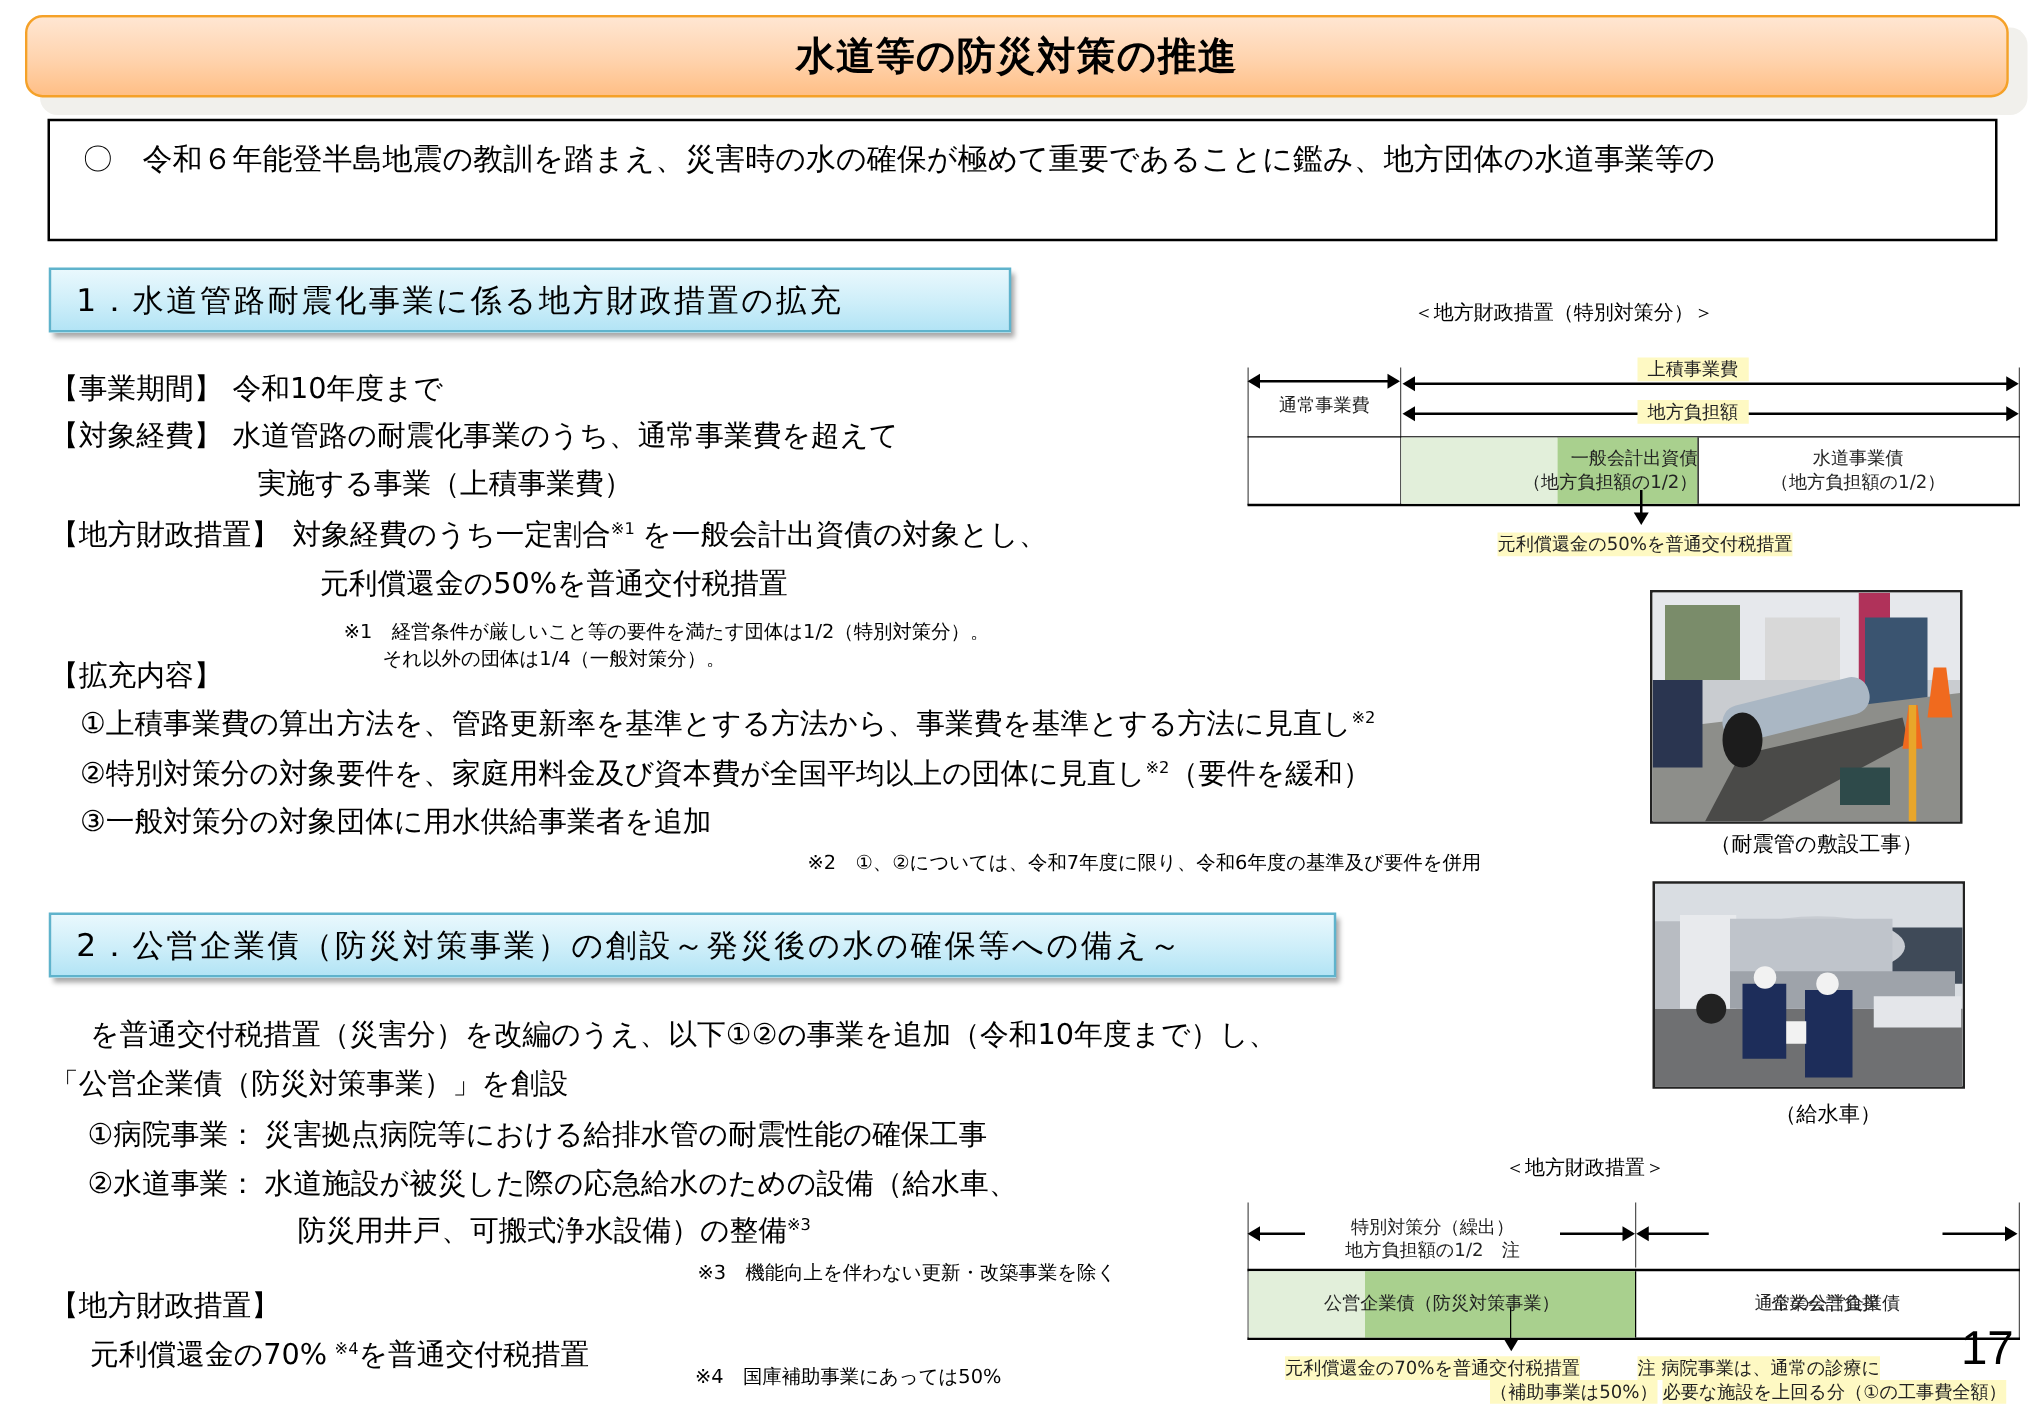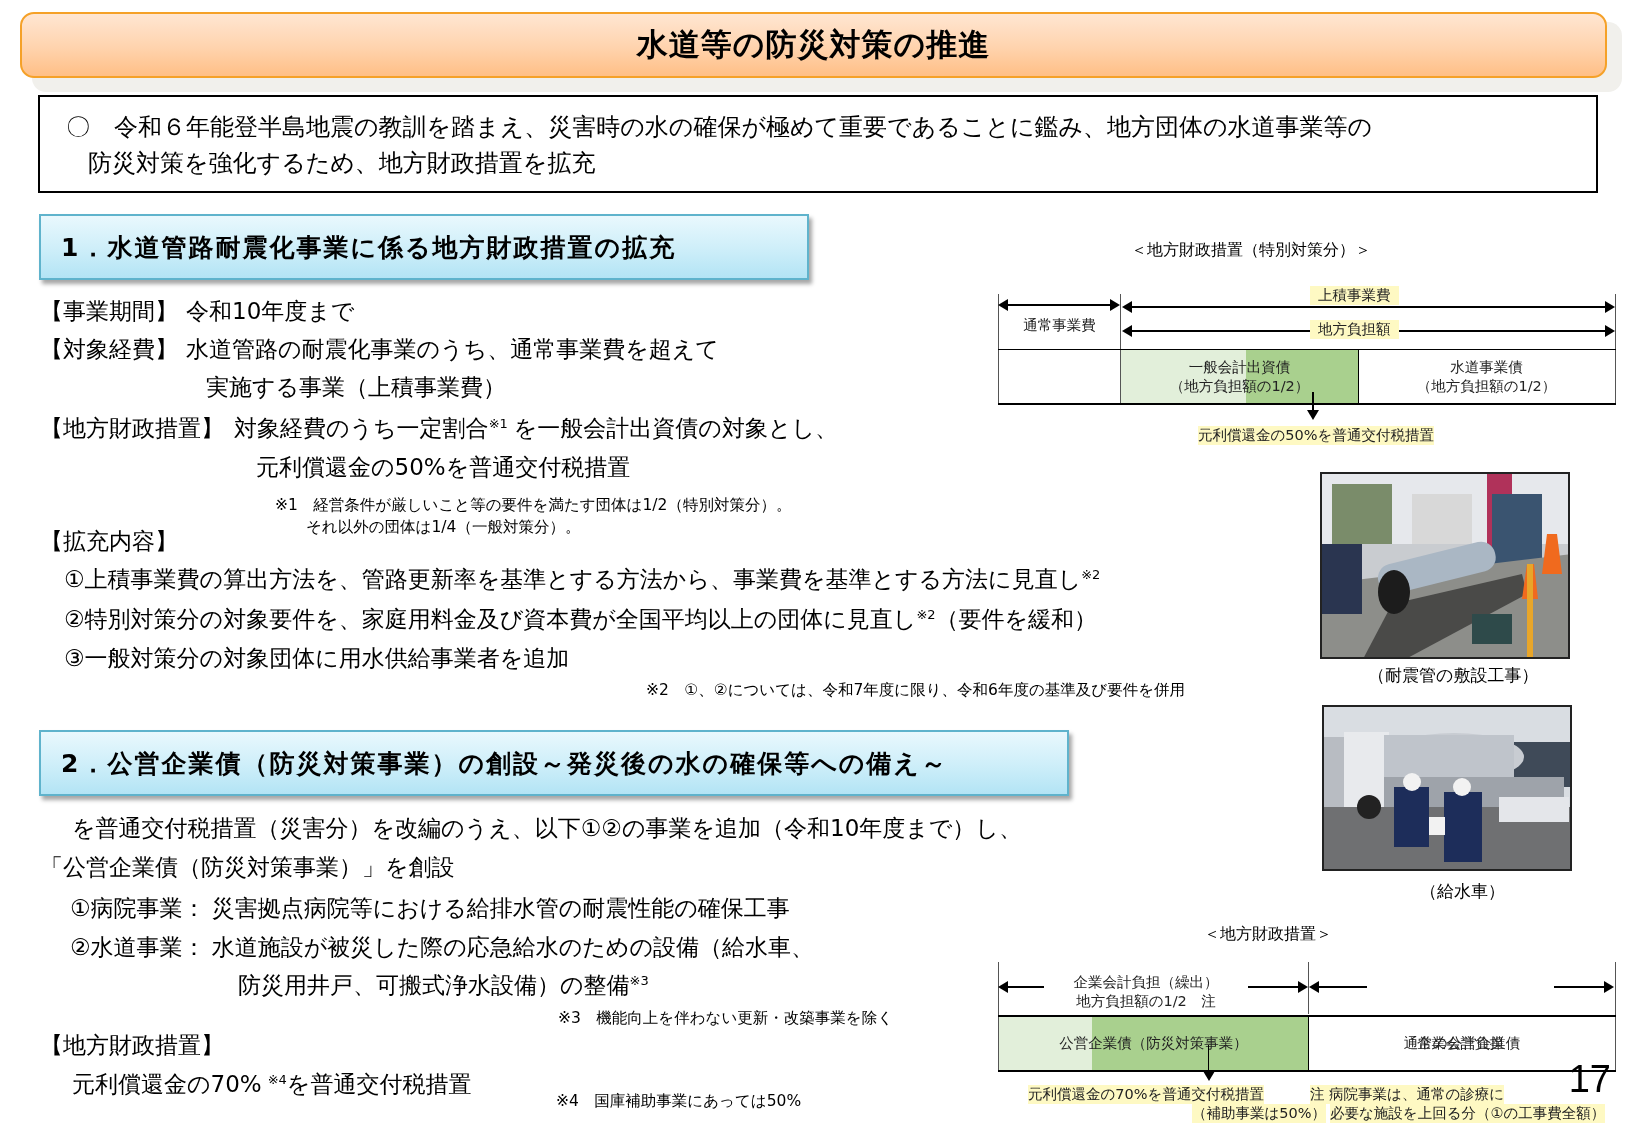--- a/index.html
+++ b/index.html
@@ -17,26 +17,26 @@
 
   .intro-box {
     position: absolute; left: 38px; top: 95px; width: 1560px; height: 98px;
     border: 2px solid #000; background: #fff; padding: 12px 20px 0 26px;
     font-size: 24px; line-height: 36px;
   }
   .intro-box .circle { display: inline-block; width: 48px; }
   .intro-box .l2 { padding-left: 22px; }
 
   .sec-head {
-    position: absolute; height: 66px;
+    position: absolute; height: 52px;
     border: 2px solid #5fb3cc;
     background: linear-gradient(to bottom, #e9f8fd 0%, #cdeef9 55%, #b3e4f5 100%);
     box-shadow: 3px 4px 4px rgba(0,0,0,0.35);
     display: flex; align-items: center; padding-left: 20px;
-    font-size: 25px; font-weight: bold; letter-spacing: 2px;
+    font-size: 25px; font-weight: normal; letter-spacing: 2px;
   }
   .sec1 { left: 39px; top: 214px; width: 770px; }
   .sec2 { left: 39px; top: 730px; width: 1030px; }
 
   .txt { position: absolute; font-size: 23px; white-space: nowrap; line-height: 30px; }
   .small { position: absolute; font-size: 15.5px; white-space: nowrap; line-height: 22px; }
   sup { font-size: 13px; vertical-align: 8px; line-height: 0; }
 
   
   .diag-title { position: absolute; font-size: 16px; white-space: nowrap; }
@@ -58,21 +58,20 @@
 </head>
 <body>
 
 <div class="title-shadow"></div>
 <div class="title-bar">
   <h1>水道等の防災対策の推進</h1>
 </div>
 
 <div class="intro-box">
   <div><span class="circle">〇</span><span>令和６年能登半島地震の教訓を踏まえ、災害時の水の確保が極めて重要であることに鑑み、地方団体の水道事業等の</span></div>
-  <div class="l2">防災対策を強化するため、地方財政措置を拡充</div>
 </div>
 
 <div class="sec-head sec1">1．水道管路耐震化事業に係る地方財政措置の拡充</div>
 
 <div class="txt" style="left:40px; top:296px;">
   <span>【事業期間】</span><span style="display:inline-block;width:8px;"></span><span>令和10年度まで</span>
 </div>
 <div class="txt" style="left:40px; top:334px;">
   <span>【対象経費】</span><span style="display:inline-block;width:8px;"></span><span>水道管路の耐震化事業のうち、通常事業費を超えて</span>
 </div>
@@ -102,21 +101,21 @@
   <div class="arrow-h left right" style="left:1124px; top:306px; width:489px;"></div>
   <div class="lbl" style="left:1310px; top:286px; font-size:14.5px;">上積事業費</div>
 
   <div class="arrow-h left right" style="left:1124px; top:330px; width:489px;"></div>
   <div class="lbl" style="left:1310px; top:320px; font-size:14.5px;">地方負担額</div>
 
   <div style="position:absolute; left:998px; top:349px; width:618px; height:1px; background:#000;"></div>
   <div style="position:absolute; left:998px; top:403px; width:618px; height:2px; background:#000;"></div>
   <div style="position:absolute; left:1121px; top:350px; width:125px; height:53px; background:#e2efda;"></div>
   <div style="position:absolute; left:1246px; top:350px; width:112px; height:53px; background:#a9d08e;"></div>
-  <div class="cell" style="left:1121px; top:350px; width:237px; height:53px; flex-direction:column;">
+  <div class="cell" style="left:1121px; top:350px; width:237px; height:53px; flex-direction:column;align-items:flex-end;">
     <span>一般会計出資債</span>
       <span>（地方負担額の1/2）</span>
   </div>
   <div class="vline" style="left:1358px; top:350px; height:53px; background:#000;"></div>
   <div class="cell" style="left:1358px; top:350px; width:257px; height:53px; flex-direction:column;">
     <span>水道事業債</span>
       <span>（地方負担額の1/2）</span>
   </div>
   <div class="arrow-down" style="left:1312px; top:392px; height:20px;"></div>
   <div class="lbl" style="left:1198px; top:426px; padding:0;">元利償還金の50%を普通交付税措置</div>
@@ -182,21 +181,21 @@
 <div class="small" style="left:556px; top:1090px;">※4　国庫補助事業にあっては50%</div>
 
 <div class="diag-title" style="left:1204px; top:924px;">＜地方財政措置＞</div>
 <div class="diag" style="left:0; top:0;">
   <div class="vline" style="left:998px; top:962px; height:110px;"></div>
   <div class="vline" style="left:1308px; top:962px; height:52px;"></div>
   <div class="vline" style="left:1615px; top:962px; height:110px;"></div>
   <div class="arrow-h left" style="left:1000px; top:986px; width:44px;"></div>
   <div class="arrow-h right" style="left:1248px; top:986px; width:58px;"></div>
   <div class="cell" style="left:1044px; top:972px; width:204px; height:40px; flex-direction:column;">
-    <span>企業会計負担（繰出）</span>
+    <span>特別対策分（繰出）</span>
       <span>地方負担額の1/2　注</span>
   </div>
   <div class="arrow-h left" style="left:1311px; top:986px; width:56px;"></div>
   <div class="arrow-h right" style="left:1554px; top:986px; width:58px;"></div>
   <div class="cell" style="left:1367px; top:1032px; width:187px; height:22px;">企業会計負担</div>
   <div style="position:absolute; left:998px; top:1015px; width:618px; height:2px; background:#000;"></div>
   <div style="position:absolute; left:998px; top:1070px; width:618px; height:2px; background:#000;"></div>
   <div style="position:absolute; left:999px; top:1017px; width:93px; height:53px; background:#e2efda;"></div>
   <div style="position:absolute; left:1092px; top:1017px; width:216px; height:53px; background:#a9d08e;"></div>
   <div class="cell" style="left:999px; top:1017px; width:309px; height:53px;">公営企業債（防災対策事業）</div>

